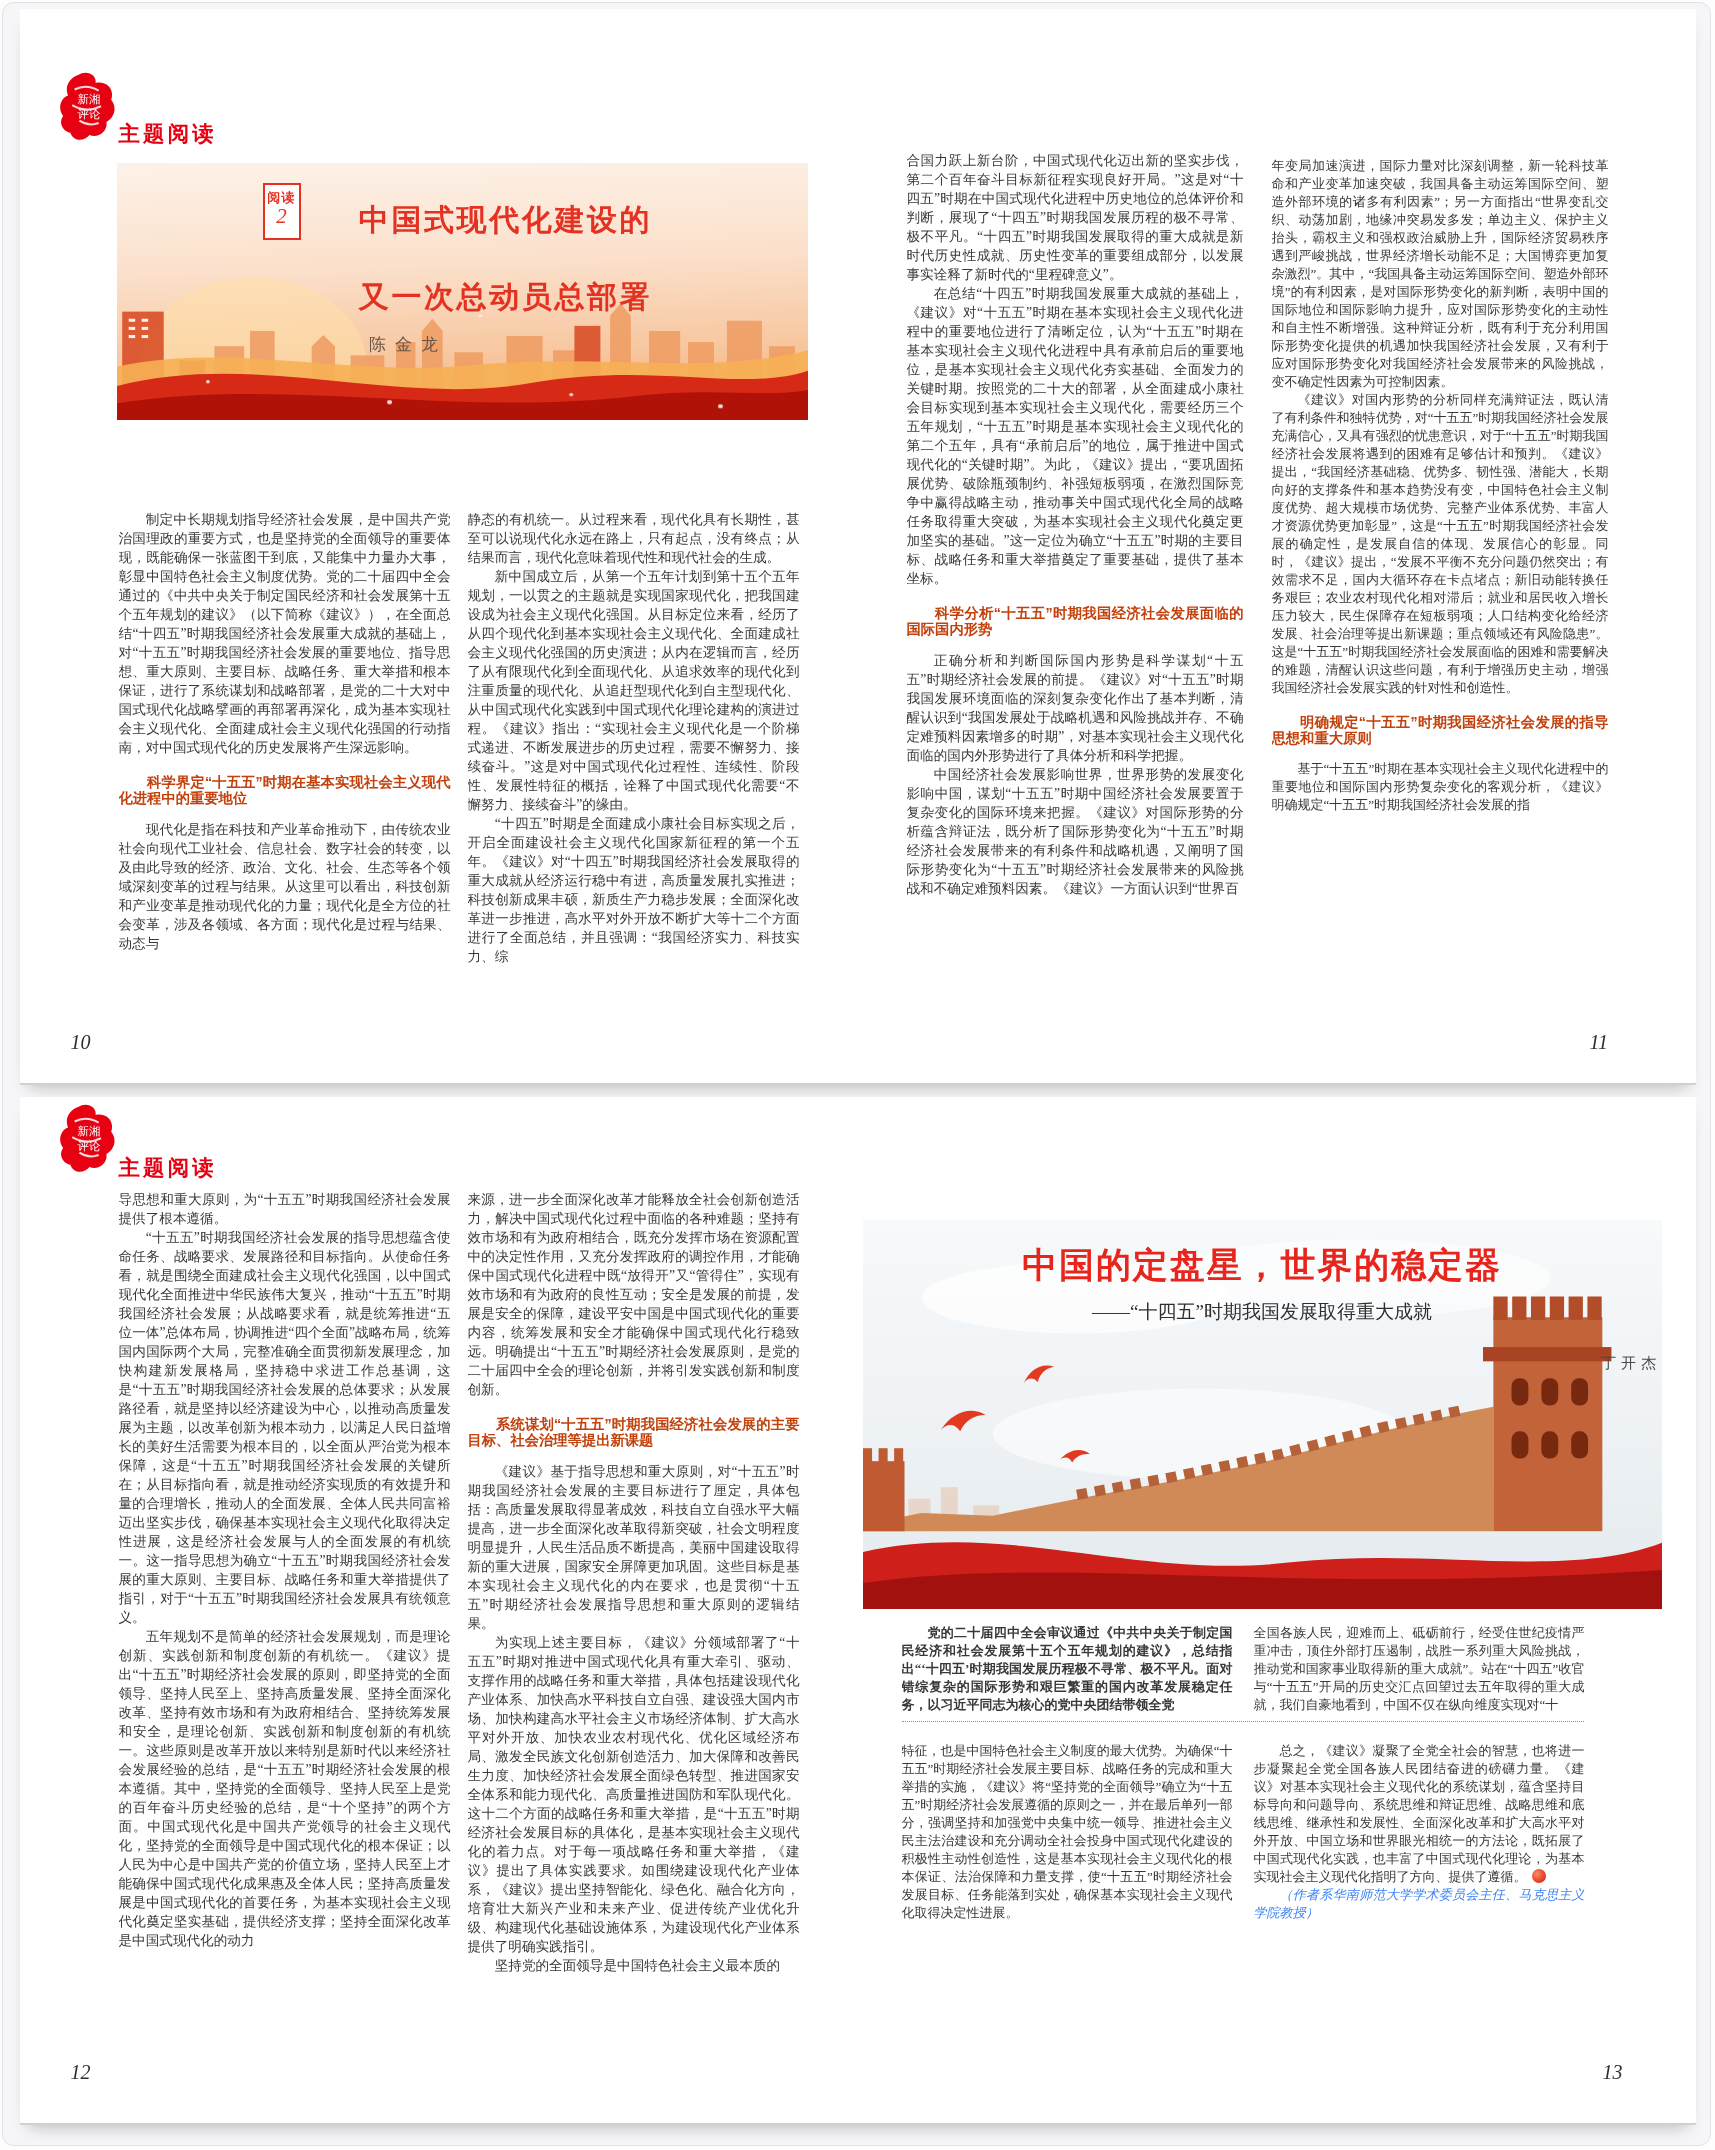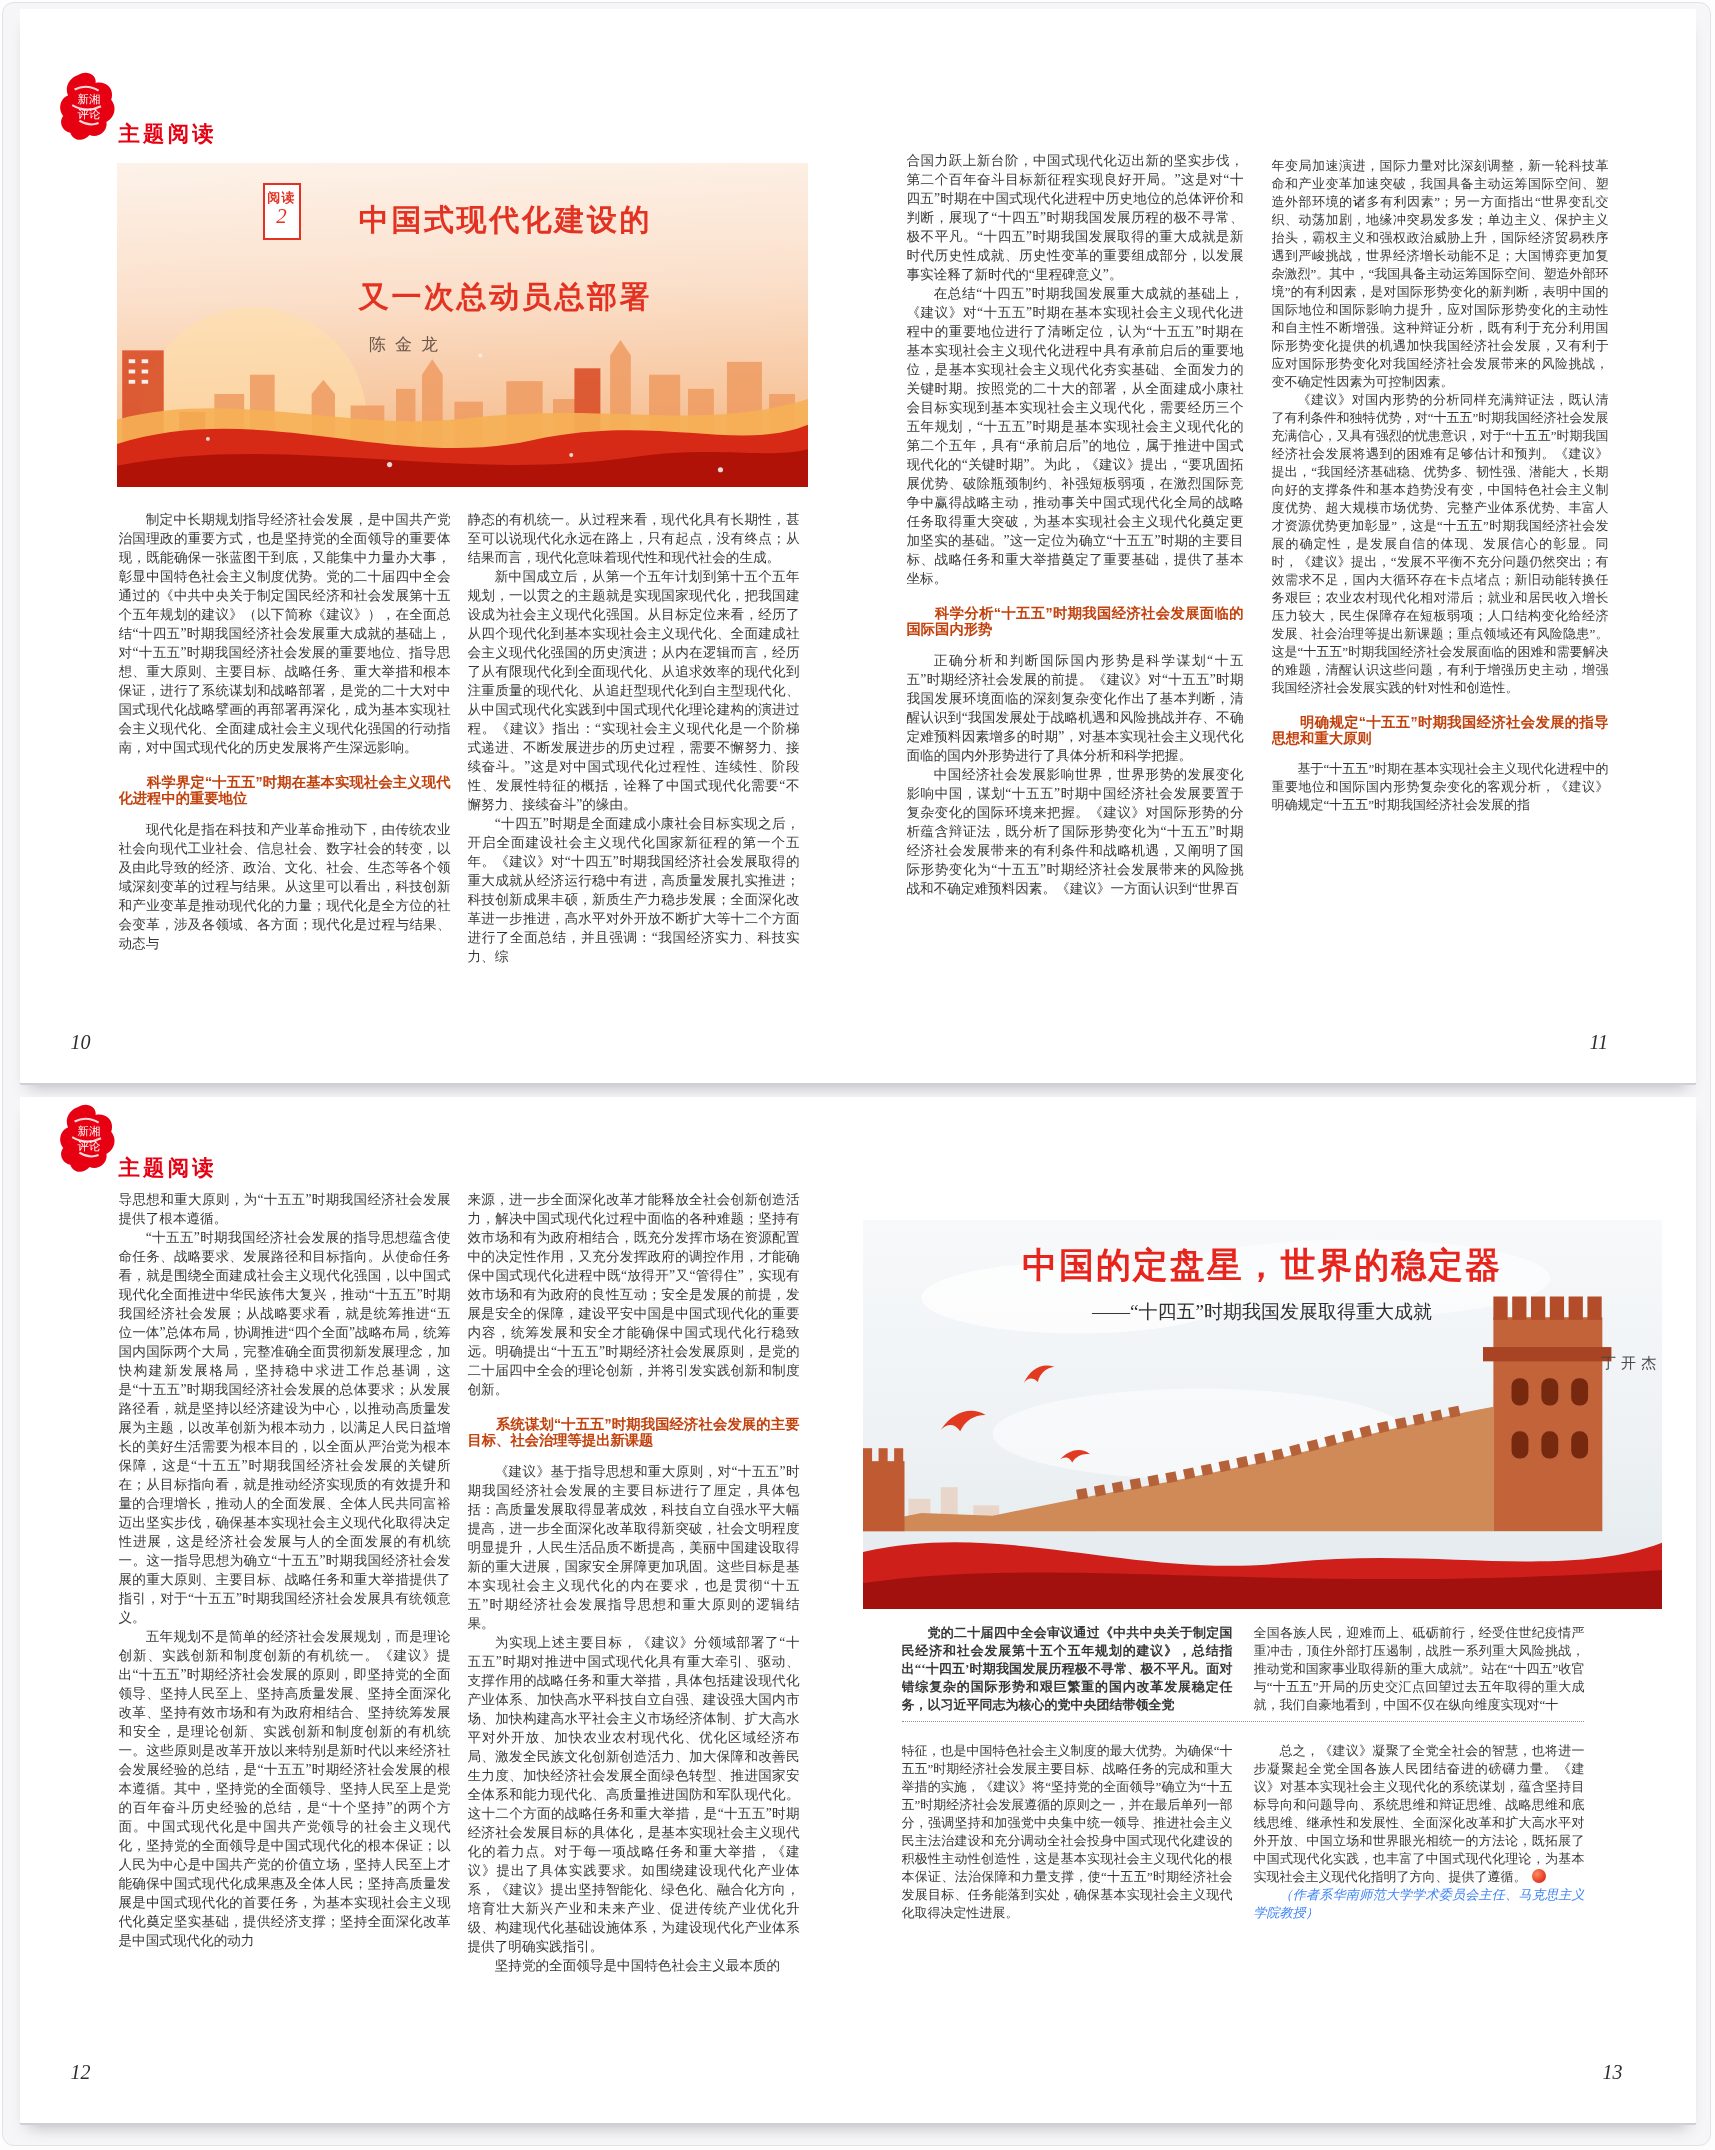--- a/index.html
+++ b/index.html
@@ -37,21 +37,21 @@
   #p11c2{left:1252px;top:148px;width:337px;height:885px;}
   #p12c1{left:99px;top:93px;width:332px;height:869px;}
   #p12c2{left:448px;top:93px;width:332px;height:869px;}
   #p13a2c1{left:882px;top:527px;width:331px;height:95px;font-weight:bold;}
   #p13a2c2{left:1234px;top:527px;width:331px;height:95px;}
   #p13a1c1{left:882px;top:645px;width:331px;height:223px;}
   #p13a1c2{left:1234px;top:645px;width:331px;height:223px;}
   .sep13{position:absolute;left:882px;top:624px;width:682px;border-top:1.9px dotted #8f8f94;}
 
   
-  .banner1{position:absolute;left:97px;top:154px;width:691px;height:324px;overflow:hidden;
+  .banner1{position:absolute;left:97px;top:154px;width:691px;height:257px;overflow:hidden;
            background:linear-gradient(178deg,#fdf2e9 0%,#fbe0cb 40%,#f7c59c 75%,#f1a066 100%);}
   .banner1 svg{position:absolute;left:0;top:0;width:100%;height:100%;}
   .badge{position:absolute;left:146px;top:19.5px;width:38px;height:57px;border:2.6px solid #e43222;background:#fff;
          color:#e43222;text-align:center;box-sizing:border-box;}
   .badge span{display:block;font-weight:700;font-size:13px;line-height:15.6px;margin-top:5.2px;letter-spacing:1.3px;}
   .badge em{display:block;font-family:"Liberation Serif","DejaVu Serif",serif;font-style:italic;font-size:21px;line-height:23px;}
   .b1title{position:absolute;left:110px;top:18px;width:558px;text-align:center;font-weight:900;font-size:30px;
            line-height:77px;color:#e43222;letter-spacing:2.6px;}
   .b1author{position:absolute;left:110px;top:170px;width:363px;text-align:center;
             font-family:"Liberation Serif","DejaVu Serif",serif;font-size:17px;color:#6b564a;letter-spacing:9px;}

